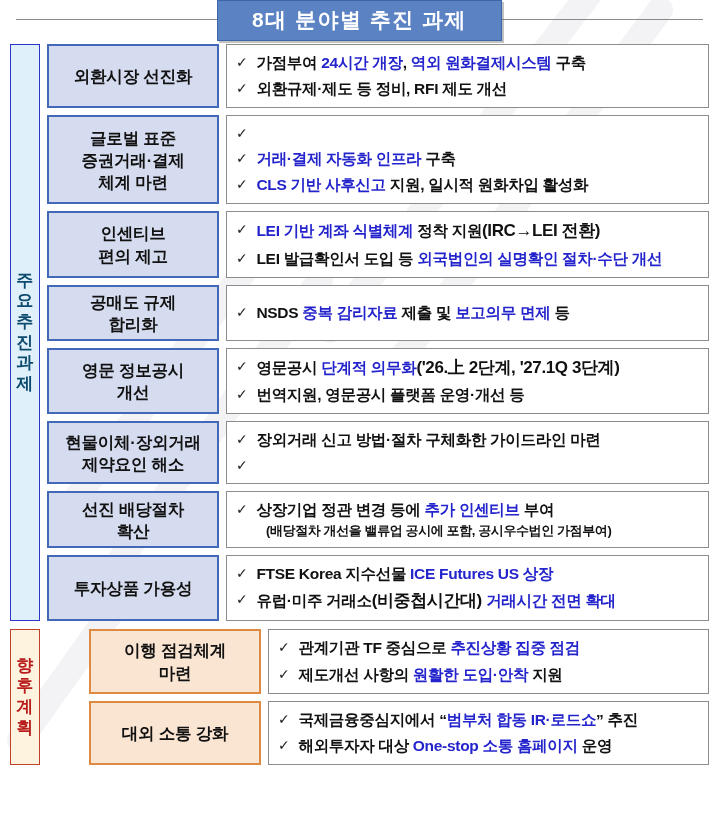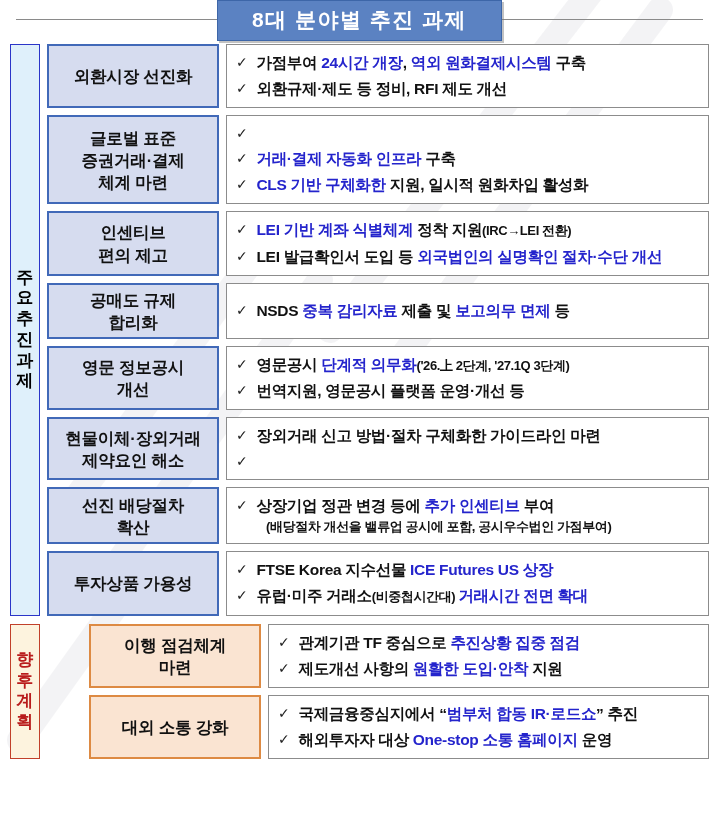--- a/index.html
+++ b/index.html
@@ -94,21 +94,21 @@
     writing-mode: horizontal-tb;
   }
   .group-label span {
     display: block;
     width: 18px;
     word-break: break-all;
   }
   .group-label.main {
     background: #dff0fb;
     border: 1px solid #2b35c8;
-    color: #000000;
+    color: #0c4a6e;
   }
   .group-label.future {
     background: #fdf3de;
     border: 1px solid #c1402a;
     color: #b91c1c;
   }
 
   .rows {
     flex: 1 1 auto;
     display: flex;
@@ -175,21 +175,21 @@
   }
   .check {
     flex: 0 0 auto;
     font-size: 14px;
     font-weight: normal;
     line-height: 1.35;
     color: #222222;
   }
   .btext { min-width: 0; }
   .btext .hl { color: #2424cc; }
-  .btext .sm { font-size: 13px; letter-spacing: -0.4px; }
+  .btext .sm { font-size: 17px; letter-spacing: -0.4px; }
   .subnote {
     font-size: 13px;
     font-weight: bold;
     letter-spacing: -0.4px;
     line-height: 1.3;
     padding: 0 0 2px 30px;
     white-space: nowrap;
   }
 </style>
 </head>
@@ -238,21 +238,21 @@
             <div class="detail">
               <div class="bullet">
                 <span class="check">✓</span>
               </div>
               <div class="bullet">
                 <span class="check">✓</span>
                 <span class="btext"><span class="hl">거래·결제 자동화 인프라</span><span> 구축</span></span>
               </div>
               <div class="bullet">
                 <span class="check">✓</span>
-                <span class="btext"><span class="hl">CLS 기반 구체화한</span><span> 지원, 일시적 원화차입 활성화</span></span>
+                <span class="btext"><span class="hl">CLS 기반 사후신고</span><span> 지원, 일시적 원화차입 활성화</span></span>
               </div>
             </div>
           </div>
           <div class="row">
             <div class="cat blue">인센티브
 편의 제고</div>
             <div class="detail">
               <div class="bullet">
                 <span class="check">✓</span>
                 <span class="btext"><span class="hl">LEI 기반 계좌 식별체계</span><span> 정착 지원</span><span class="sm">(IRC→LEI 전환)</span></span>

